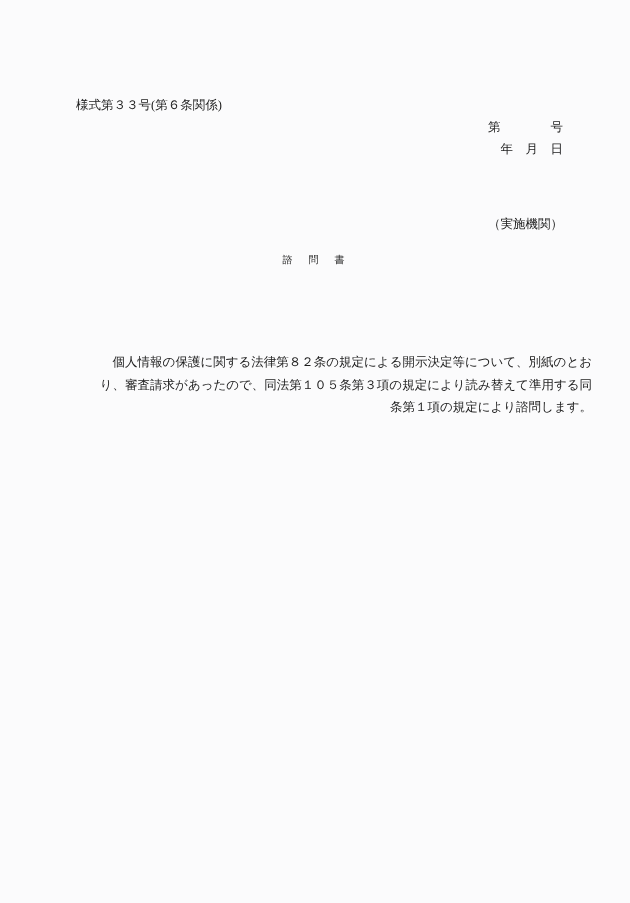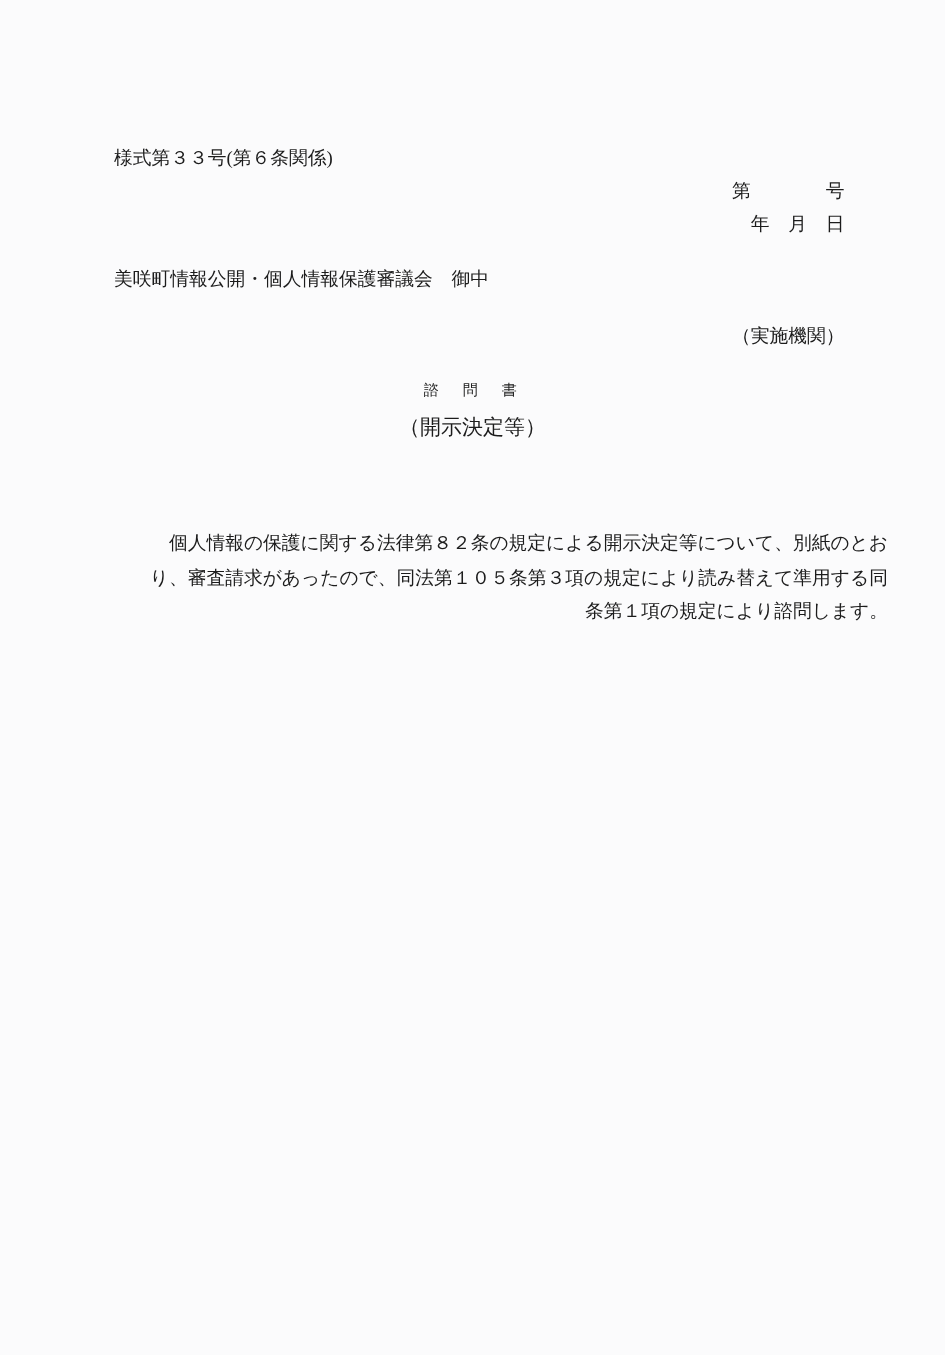--- a/index.html
+++ b/index.html
@@ -57,25 +57,23 @@
 <body>
 
 <div class="page">
 
   <div class="abs form-number">様式第３３号(第６条関係)</div>
 
   <div class="abs doc-number">第　　　　号</div>
 
   <div class="abs date-line">年　月　日</div>
 
-  <div class="abs addressee">美咲町情報公開・個人情報保護審議会　御中</div>
 
   <div class="abs issuer">（実施機関）</div>
 
   <div class="title">諮　問　書</div>
 
-  <div class="subtitle">（開示決定等）</div>
 
   <div class="body-text">　個人情報の保護に関する法律第８２条の規定による開示決定等について、別紙のとお
 り、審査請求があったので、同法第１０５条第３項の規定により読み替えて準用する同
 条第１項の規定により諮問します。</div>
 
 </div>
 
 </body></html>

